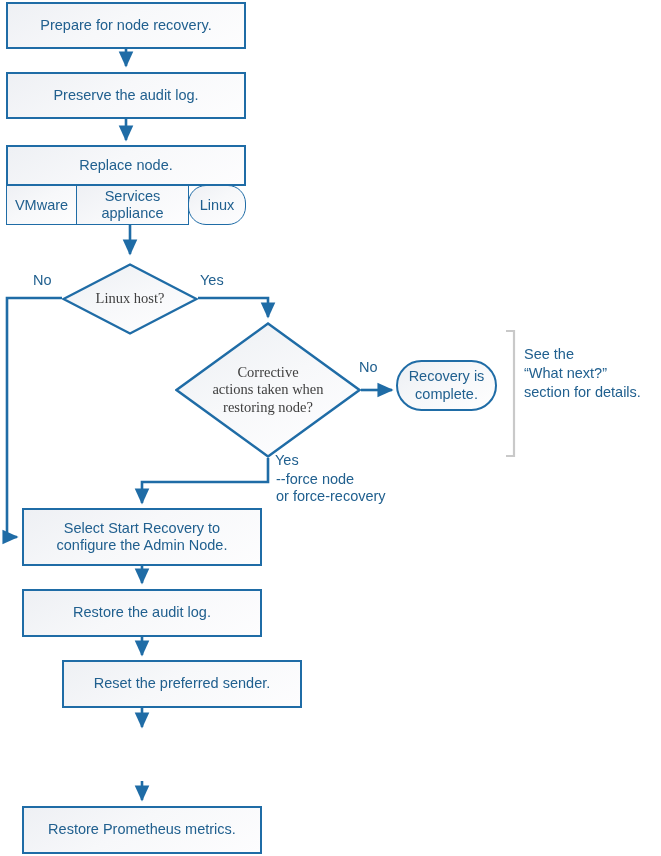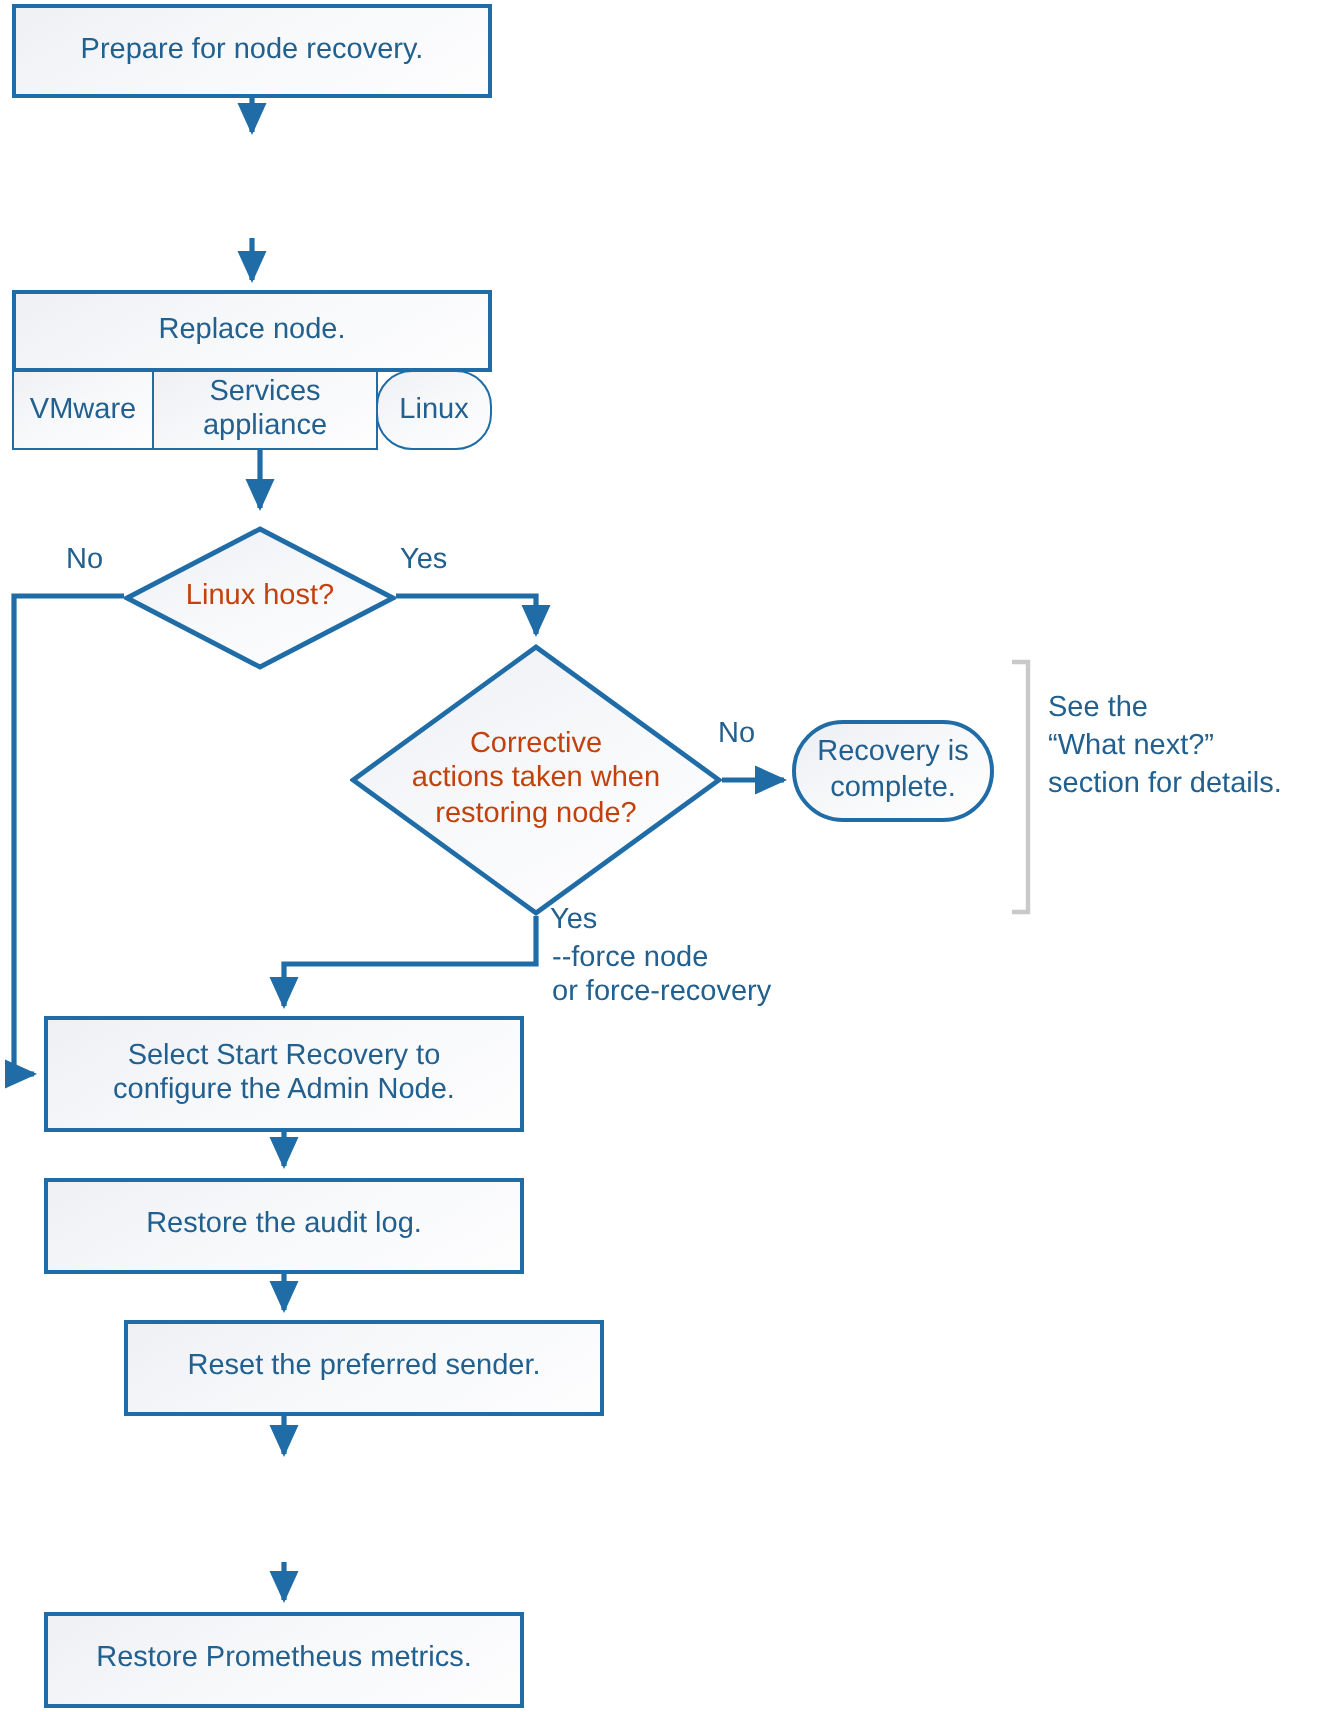--- a/index.html
+++ b/index.html
@@ -69,25 +69,26 @@
   .diamond-label {
     position: absolute;
     left: 0;
     top: 0;
     width: 100%;
     height: 100%;
     display: flex;
     align-items: center;
     justify-content: center;
     text-align: center;
-    color: #c2410c;
+    color: #404040;
     font-size: 14.5px;
     line-height: 1.18;
     white-space: pre-line;
     pointer-events: none;
+    font-family: Liberation Serif, serif;
   }
   .edge-label {
     position: absolute;
     color: #21608f;
     font-size: 14.5px;
     line-height: 1.2;
     white-space: pre-line;
     text-align: left;
   }
   .side-note {
@@ -153,20 +154,21 @@
   </svg>
 
   <svg id="bracket-svg" viewBox="0 0 661 856" xmlns="http://www.w3.org/2000/svg">
     <path d="M506,331 L514,331 L514,456 L506,456" stroke="#c9c9c9" stroke-width="2.2" fill="none"></path>
   </svg>
 
   <div class="nodes-layer">
 
     <div class="node plain" style="left:6px; top:2px; width:240px; height:47px;">Prepare for node recovery.</div>
 
+    <div class="node plain" style="left:6px; top:72px; width:240px; height:47px;">Preserve the audit log.</div>
 
     <div class="node plain" style="left:6px; top:145px; width:240px; height:41px;">Replace node.</div>
 
     <div class="subcell" style="left:6px; top:185px; width:71px; height:40px;">VMware</div>
     <div class="subcell" style="left:76px; top:185px; width:113px; height:40px;text-align:center;">Services appliance</div>
     <div class="subcell" style="left:188px; top:185px; width:58px; height:40px;border-radius:18px;">Linux</div>
 
     <div class="diamond-wrap" style="left:62px; top:263px; width:136px; height:72px;">
       <svg width="136" height="72" viewBox="0 0 136 72" xmlns="http://www.w3.org/2000/svg">
         <defs>

